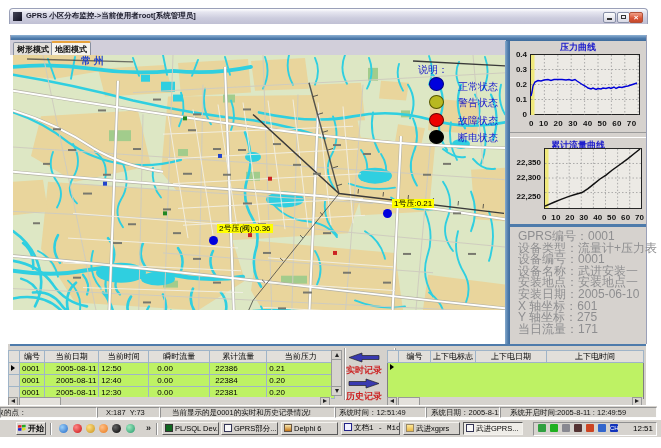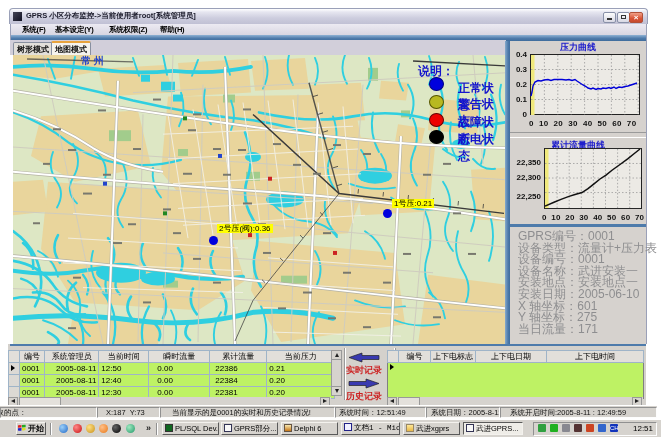--- a/index.html
+++ b/index.html
@@ -22,24 +22,24 @@
 .mi { position:absolute; top:1px; font-weight:bold; letter-spacing:-0.2px; }
 #blueband { left:10px; top:35px; width:637px; height:6px;
   background:linear-gradient(#8fb2d4,#4e7bab 55%,#3f6c9c); border-left:1px solid #9aa0b8; border-right:1px solid #9aa0b8; }
 
 #tabrow { left:10px; top:40px; width:496px; height:15px; background:#d2cfda; }
 .tab { position:absolute; height:13px; font-size:8px; font-weight:bold; padding:0 3px; line-height:13px;
   border:1px solid #8890a0; border-bottom:none; border-radius:2px 2px 0 0; background:#e2dfda; color:#111; }
 #tab2 { background:#f5f3ee; border-top:2px solid #e8a33d; height:14px; }
 
 
-#map { left:13px; top:55px; width:492px; height:289px; background:#dce8c6; overflow:hidden; }
-
-
-.legtxt { position:absolute; color:#1515cc; font-weight:bold; font-size:12px; font-family:"Liberation Sans",sans-serif; }
+#map { left:13px; top:55px; width:492px; height:255px; background:#dce8c6; overflow:hidden; }
+
+
+.legtxt { position:absolute; color:#1515cc; font-weight:normal; font-size:10px; font-family:"Liberation Sans",sans-serif; }
 .legdot { position:absolute; width:15px; height:14px; border-radius:50%; }
 
 
 .mlabel { position:absolute; background:#ffff00; color:#000; font-size:8px; line-height:9px; padding:0 2px; white-space:nowrap; }
 
 
 #vsplit { left:505px; top:41px; width:5px; height:303px; background:linear-gradient(90deg,#86aacc,#4e7bab 60%,#406d9d); }
 #rpanel { left:510px; top:41px; width:137px; height:303px; background:#d6d2ce; border-right:1px solid #9aa0b8; }
 .ctitle { position:absolute; width:100%; text-align:center; color:#2020cc; font-weight:bold; font-size:9px; }
 .axlbl { position:absolute; font-size:8px; font-weight:bold; color:#111; }
@@ -85,26 +85,20 @@
 <body>
 <div id="stage">
 
   <div id="titlebar" class="abs"></div>
   <div class="abs" id="titleicon" style="left:13px;top:12px;width:9px;height:9px;background:linear-gradient(135deg,#445,#112)"></div>
   <div class="abs" id="titletext">GPRS 小区分布监控-&gt;当前使用者root[系统管理员]</div>
   <div class="abs tbtn" style="left:603px;"><span style="display:inline-block;width:5px;height:1.5px;background:#333;vertical-align:bottom;margin-bottom:1.5px;"></span></div>
   <div class="abs tbtn" style="left:617px;"><span style="display:inline-block;width:5px;height:4px;border:1px solid #333;border-top-width:1.5px;margin-top:1.5px;"></span></div>
   <div class="abs tbtn" id="btn-close" style="left:629px;width:14px;font-size:8px;line-height:9px;">×</div>
 
-  <div id="menubar" class="abs">
-    <span class="mi" style="left:11px;">系统(F)</span>
-    <span class="mi" style="left:44px;">基本设定(Y)</span>
-    <span class="mi" style="left:98px;">系统权限(Z)</span>
-    <span class="mi" style="left:149px;">帮助(H)</span>
-  </div>
   <div id="blueband" class="abs"></div>
 
   <div id="tabrow" class="abs"></div>
   <div class="abs tab" id="tab1" style="left:13px;top:42px;">树形模式</div>
   <div class="abs tab" id="tab2" style="left:51px;top:41px;">地图模式</div>
 
   <div id="map" class="abs">
     <svg width="492" height="289" viewBox="0 0 492 292" preserveAspectRatio="none">
       <rect width="492" height="292" fill="#dde7c4"></rect>
 
@@ -352,21 +346,21 @@
           <col style="width:49px">
           <col style="width:50px">
           <col style="width:61px">
           <col style="width:57px">
           <col style="width:68px">
         </colgroup>
       <tbody>
           <tr style="height:10px;">
             <td class="hdr"></td>
             <td class="hdr">编号</td>
-            <td class="hdr">系统管理员</td>
+            <td class="hdr">当前日期</td>
             <td class="hdr">当前时间</td>
             <td class="hdr">瞬时流量</td>
             <td class="hdr">累计流量</td>
             <td class="hdr">当前压力</td>
           </tr>
       <tr style="height:12px;">
             <td class="sel"><span class="tri-r"></span></td>
             <td class="cell">0001</td>
             <td class="cell" style="padding-left:11px;">2005-08-11</td>
             <td class="cell">12:50</td>

